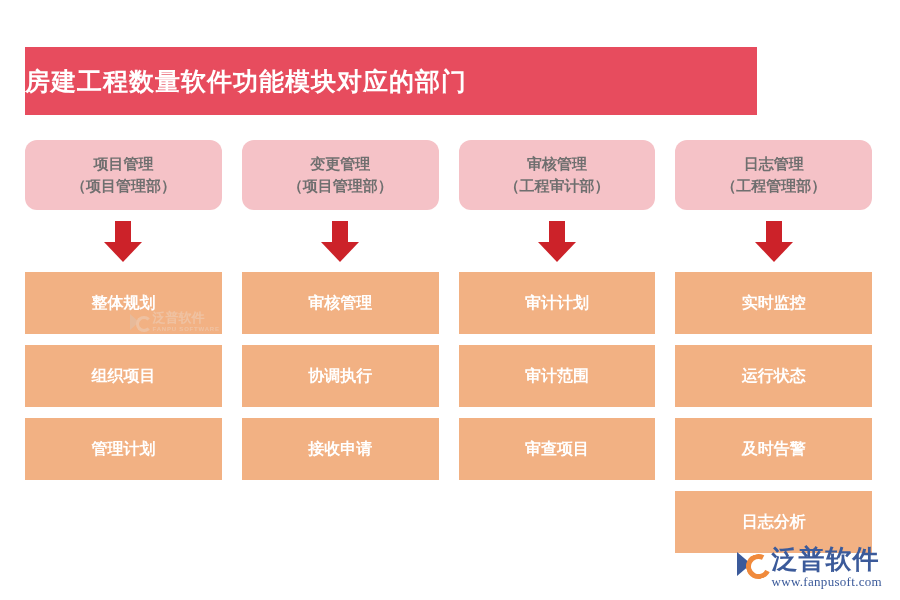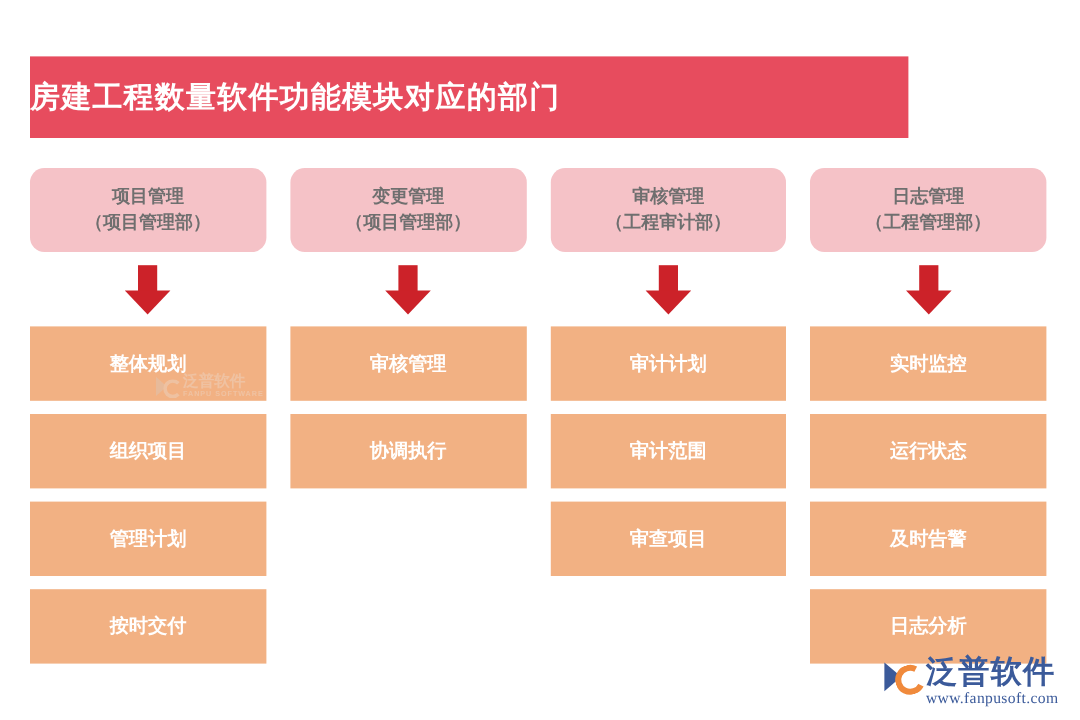--- a/index.html
+++ b/index.html
@@ -248,41 +248,41 @@
           <span class="wm-en">FANPU SOFTWARE</span>
         </span>
       </span>
     </div>
     <div class="func-box">
       <span class="func-label">组织项目</span>
     </div>
     <div class="func-box">
       <span class="func-label">管理计划</span>
     </div>
-    <div class="func-box">
-      <span class="func-label">按时交付</span>
-    </div>
   </div>
 
   <div class="column">
     <div class="dept-box">
       <span class="dept-line">变更管理</span>
       <span class="dept-line">（项目管理部）</span>
     </div>
     <div class="arrow-wrap">
       <div class="arrow">
         <div class="shaft"></div>
         <div class="head"></div>
       </div>
     </div>
     <div class="func-box">
       <span class="func-label">审核管理</span>
     </div>
     <div class="func-box">
       <span class="func-label">协调执行</span>
+    </div>
+    <div class="func-box">
+      <span class="func-label">接收申请</span>
     </div>
   </div>
 
   <div class="column">
     <div class="dept-box">
       <span class="dept-line">审核管理</span>
       <span class="dept-line">（工程审计部）</span>
     </div>
     <div class="arrow-wrap">
       <div class="arrow">

